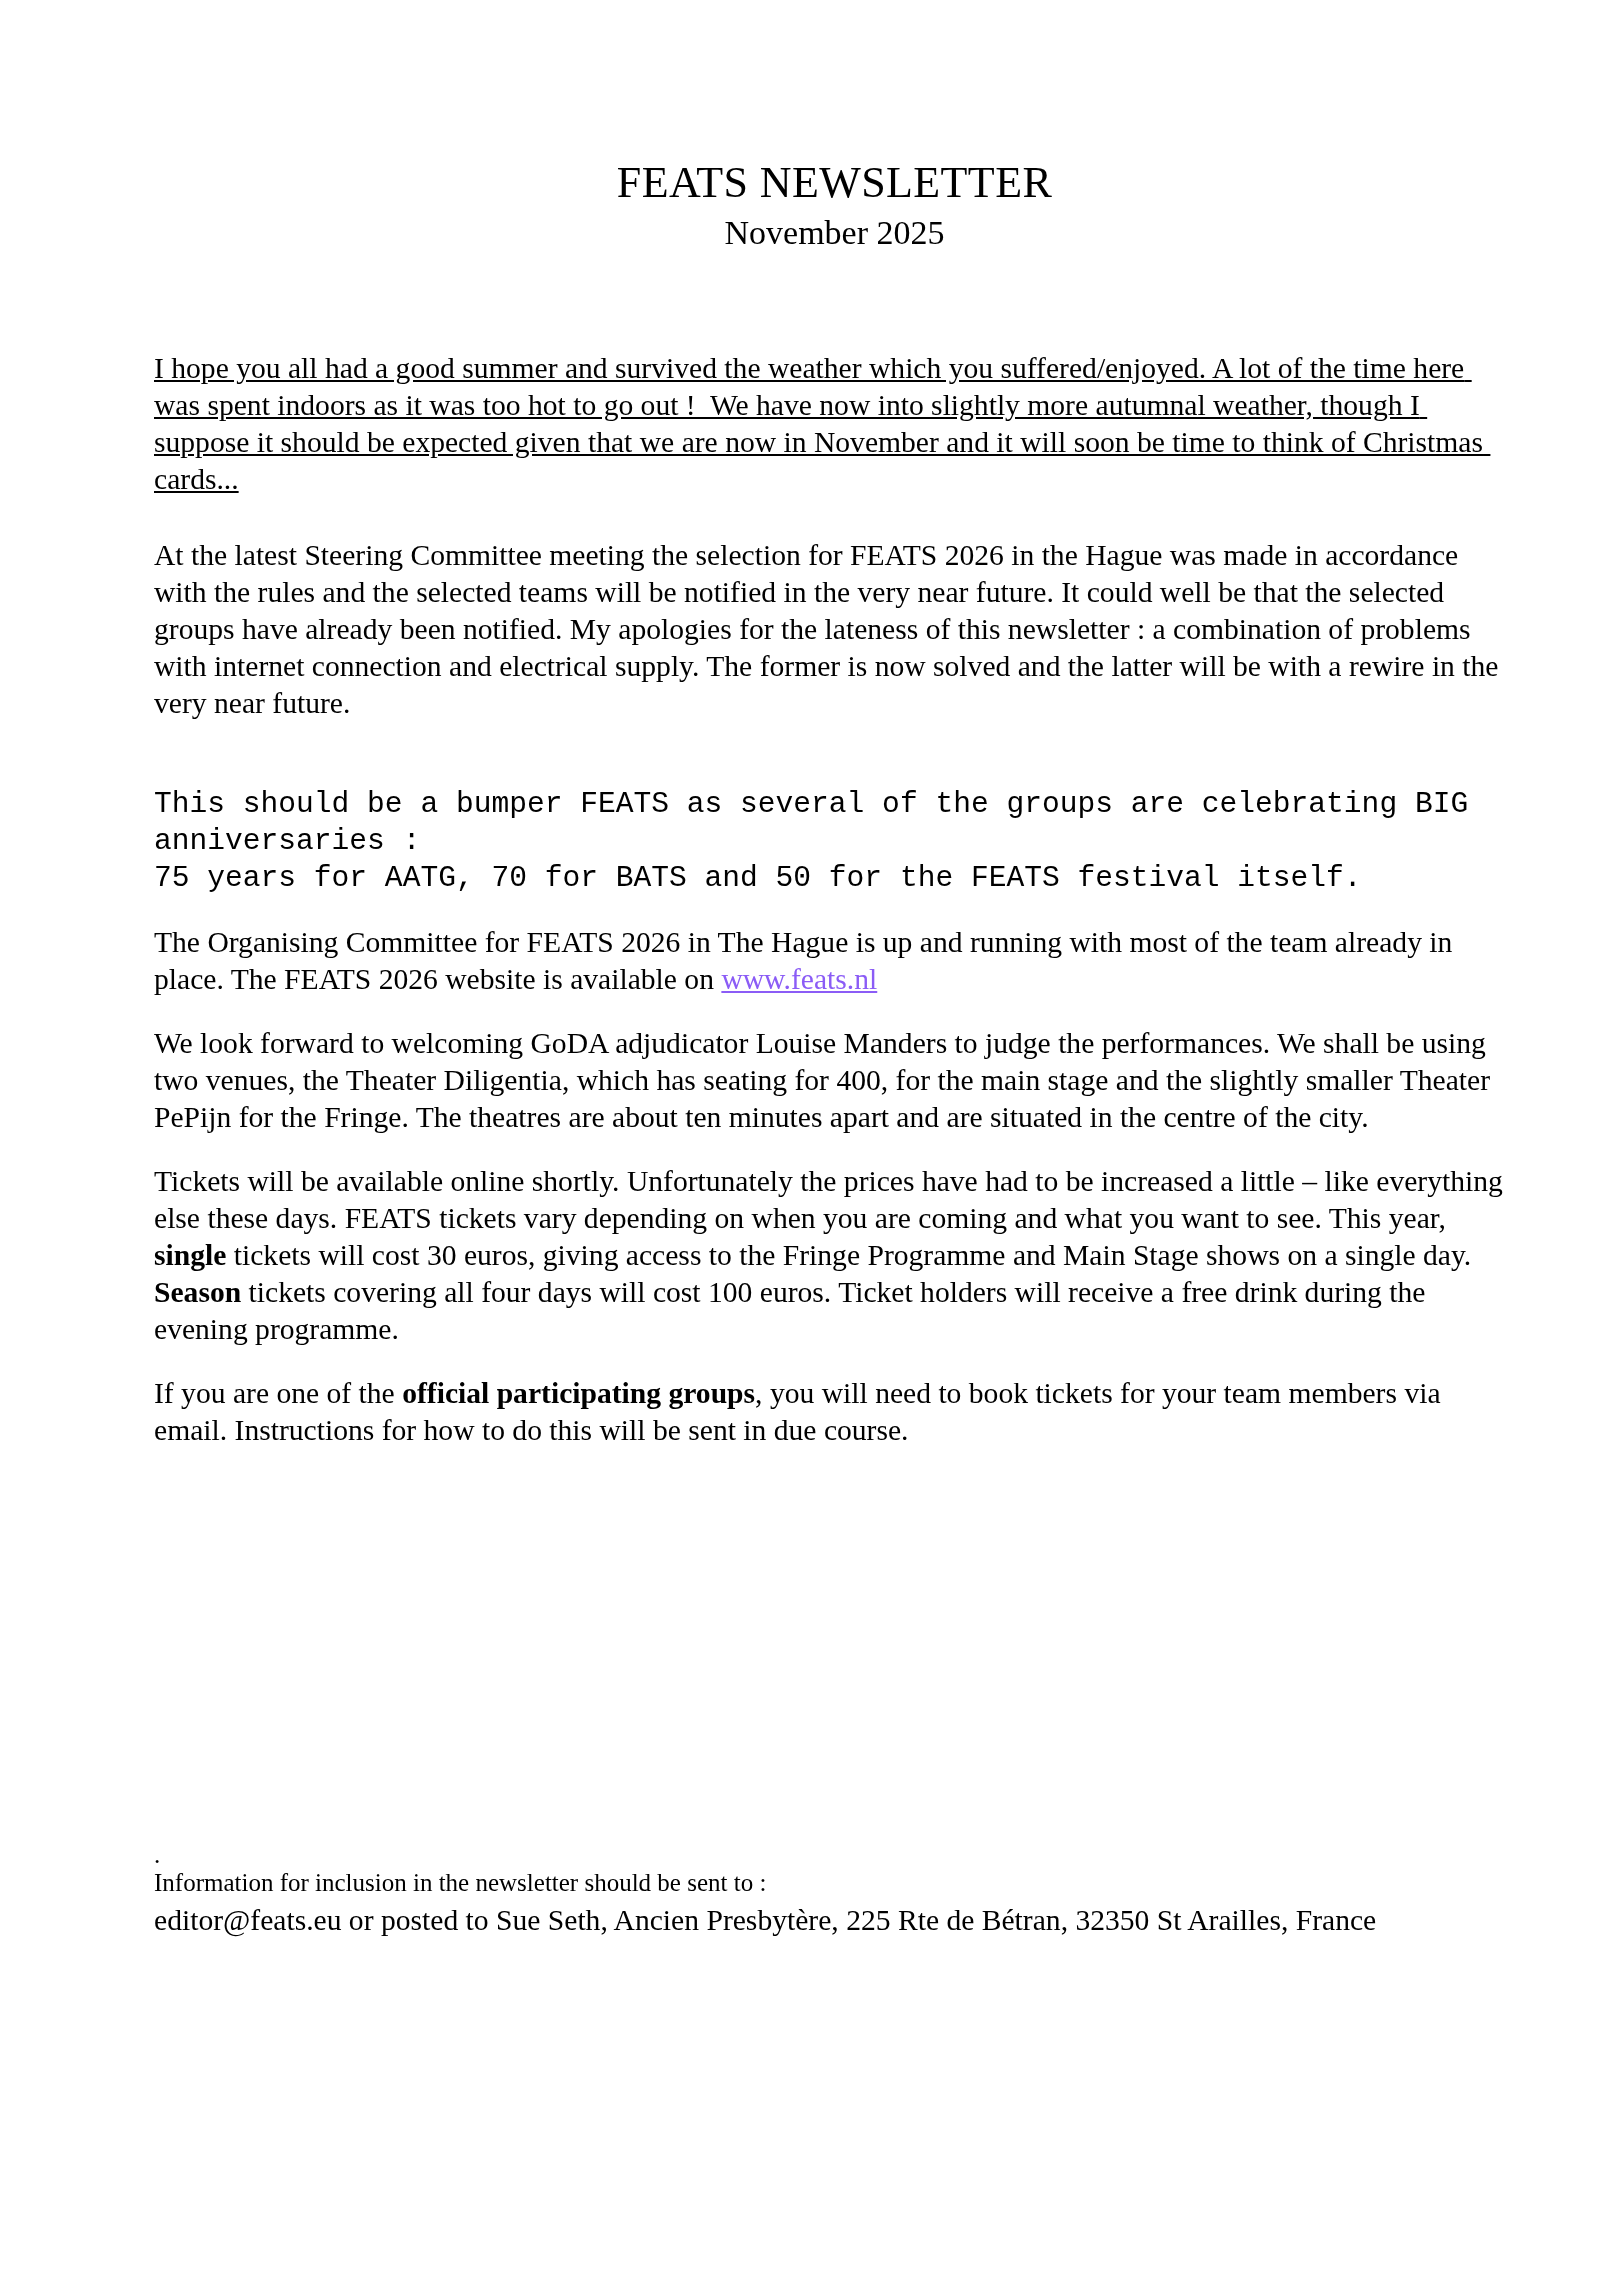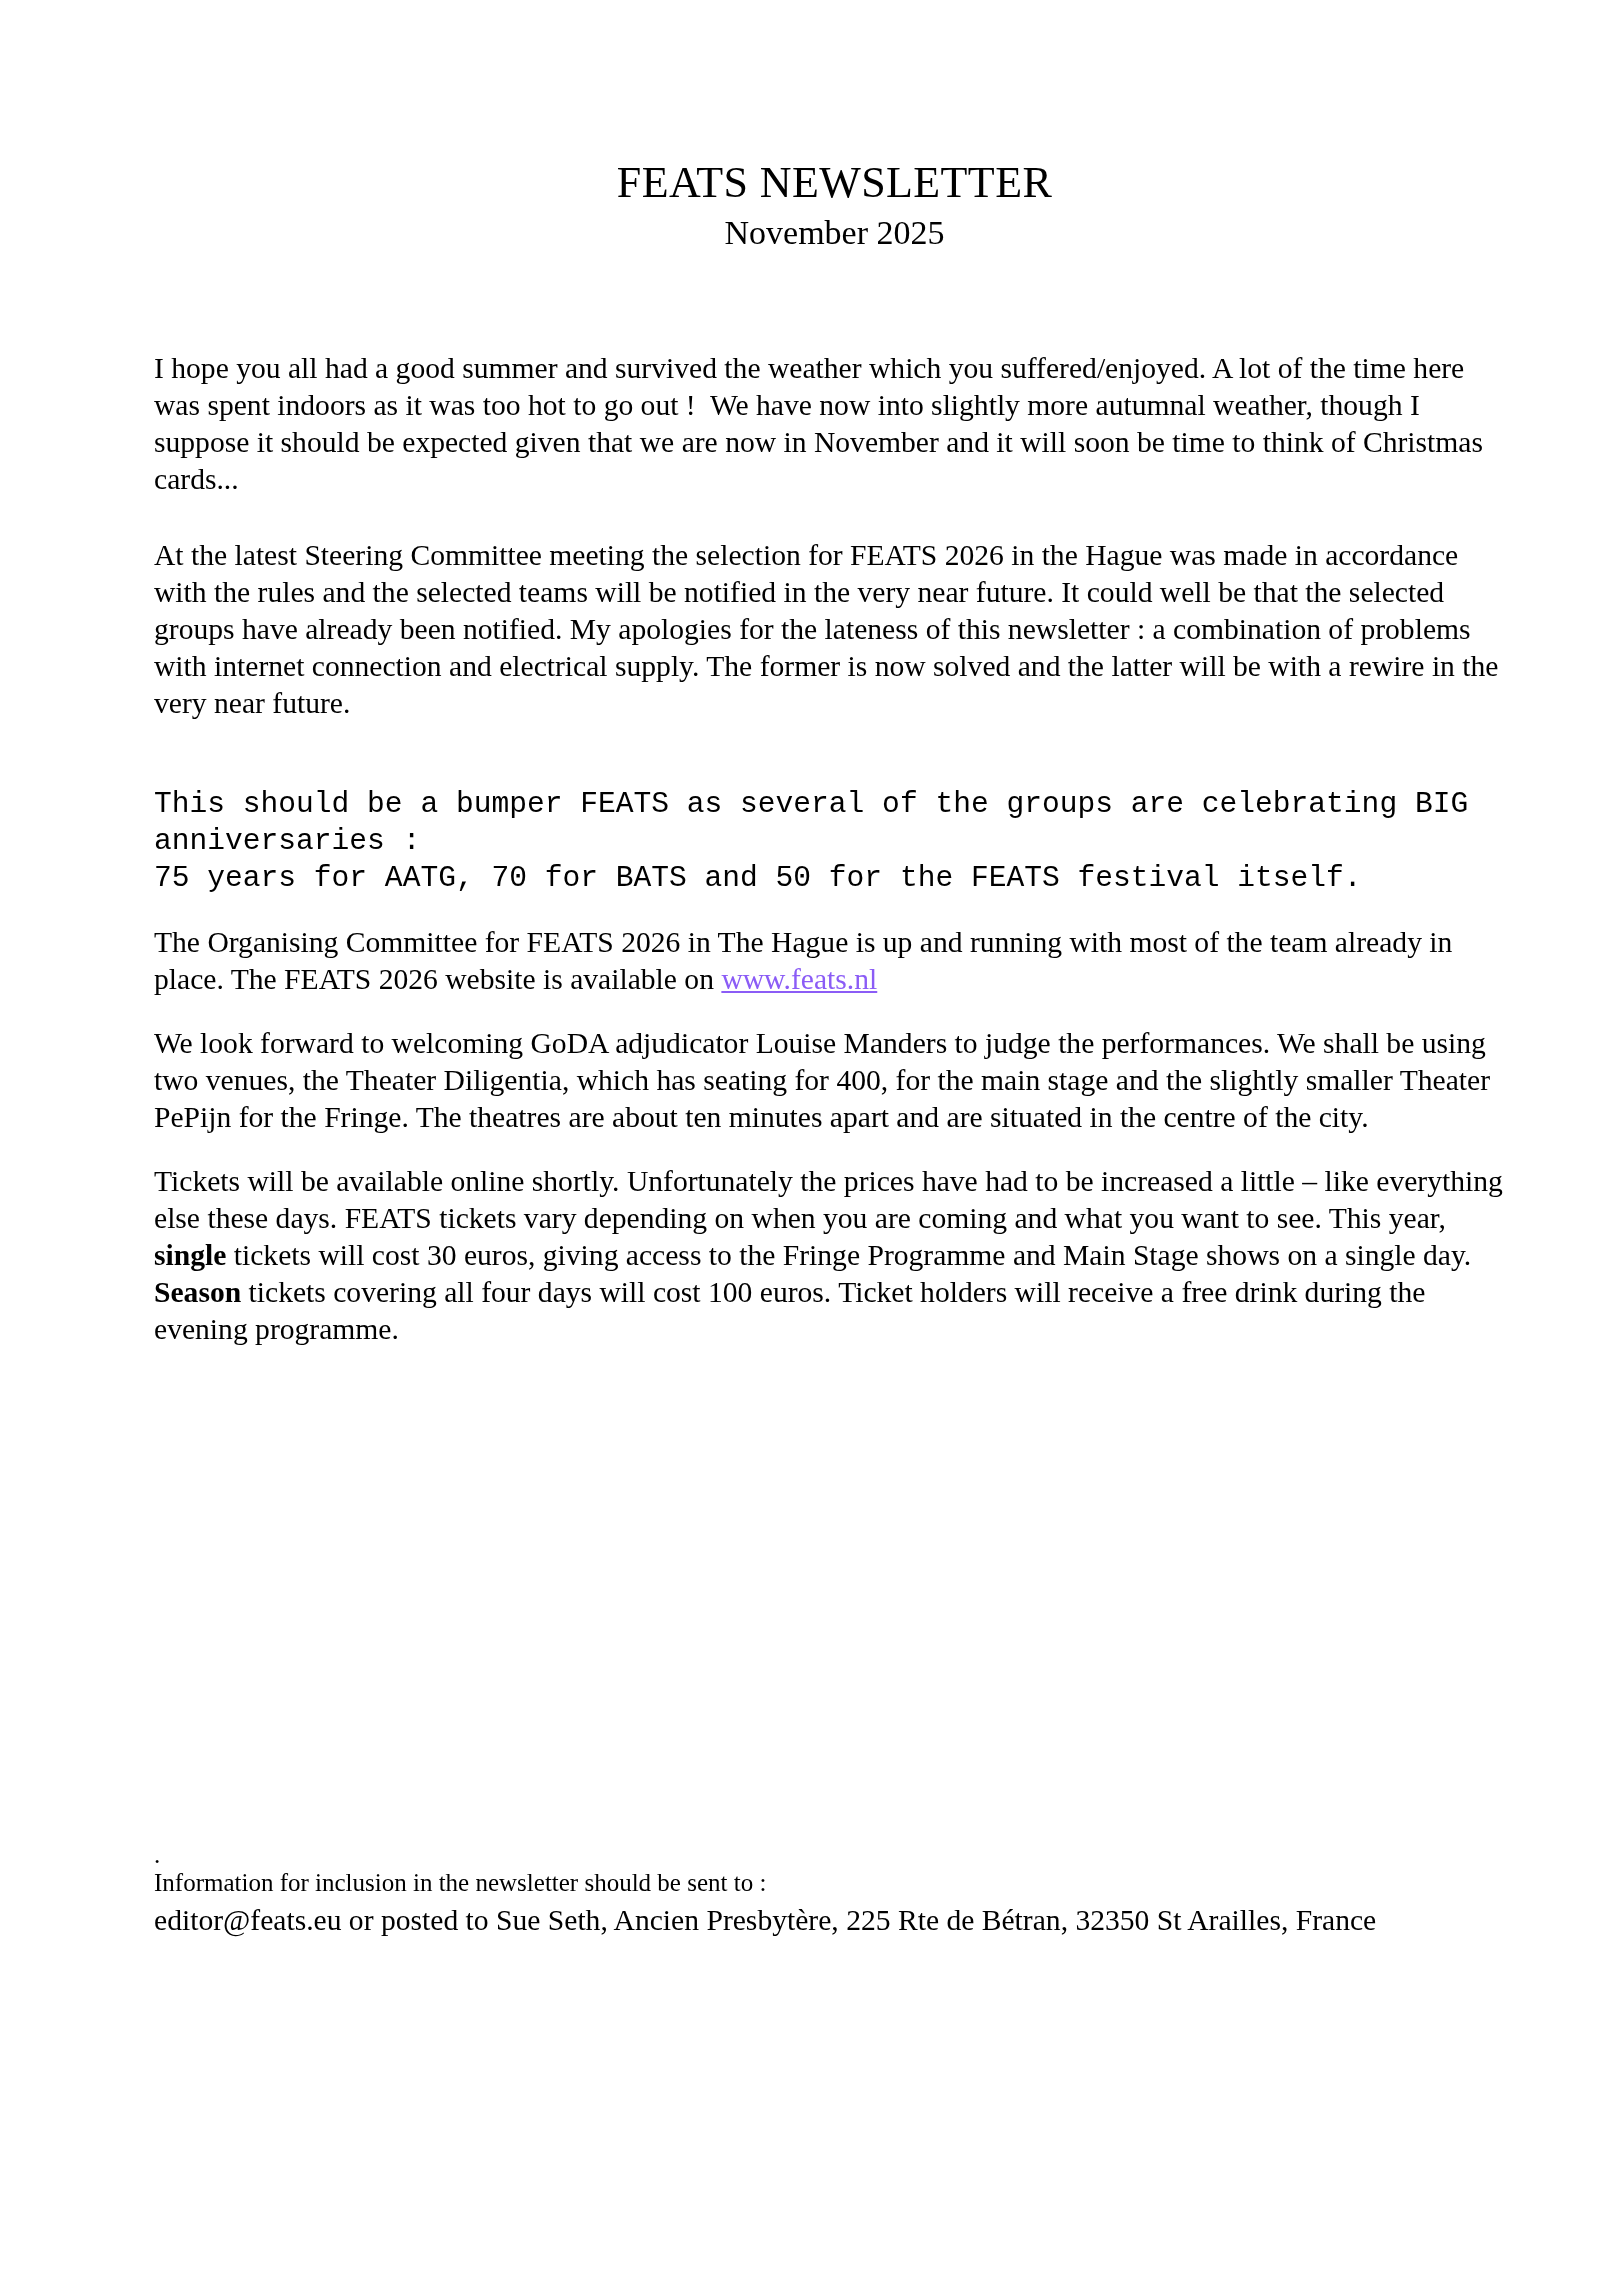--- a/index.html
+++ b/index.html
@@ -63,20 +63,21 @@
     margin: 0 0 27px 0;
     text-align: left;
     white-space: pre-wrap;
   }
 
   p.para.gap-large {
     margin-bottom: 64px;
   }
   p.para.gap-medium {
     margin-bottom: 39px;
+    text-decoration: underline;
   }
   p.para.tight {
     margin-bottom: 27px;
     font-family: Liberation Mono, monospace;
   }
 
   .section-heading {
     font-size: 29.6px;
     line-height: 37px;
     font-weight: bold;
@@ -138,20 +139,21 @@
 
       <p class="para tight"><span>This should be a bumper FEATS as several of the groups are celebrating BIG anniversaries :</span><br><span>75 years for AATG, 70 for BATS and 50 for the FEATS festival itself.</span></p>
 
       <p class="para"><span>The Organising Committee for FEATS 2026 in The Hague is up and running with most of the team already in place. The FEATS 2026 website is available on </span><a class="weblink" href="#">www.feats.nl</a></p>
 
       <p class="para">We look forward to welcoming GoDA adjudicator Louise Manders to judge the performances. We shall be using two venues, the Theater Diligentia, which has seating for 400, for the main stage and the slightly smaller Theater PePijn for the Fringe. The theatres are about ten minutes apart and are situated in the centre of the city.</p>
 
       <p class="para"><span>Tickets will be available online shortly. Unfortunately the prices have had to be increased a little – like everything else these days. FEATS tickets vary depending on when you are coming and what you want to see. This year, </span><span class="bold">single</span><span> tickets will cost 30 euros, giving access to the Fringe Programme and Main Stage shows on a single day. </span><span class="bold">Season</span><span> tickets covering all four days will cost 100 euros. Ticket holders will receive a free drink during the evening programme.</span></p>
 
 
+      <p class="para"><span>If you are one of the </span><span class="bold">official participating groups</span><span>, you will need to book tickets for your team members via email. Instructions for how to do this will be sent in due course.</span></p>
 
     </main>
   </div>
 
   <footer class="footer">
     <p class="footer-dot">.</p>
     <p class="footer-line-small">Information for inclusion in the newsletter should be sent to :</p>
     <p class="footer-line-large">editor@feats.eu or posted to Sue Seth, Ancien Presbytère, 225 Rte de Bétran, 32350 St Arailles, France</p>
   </footer>
 

